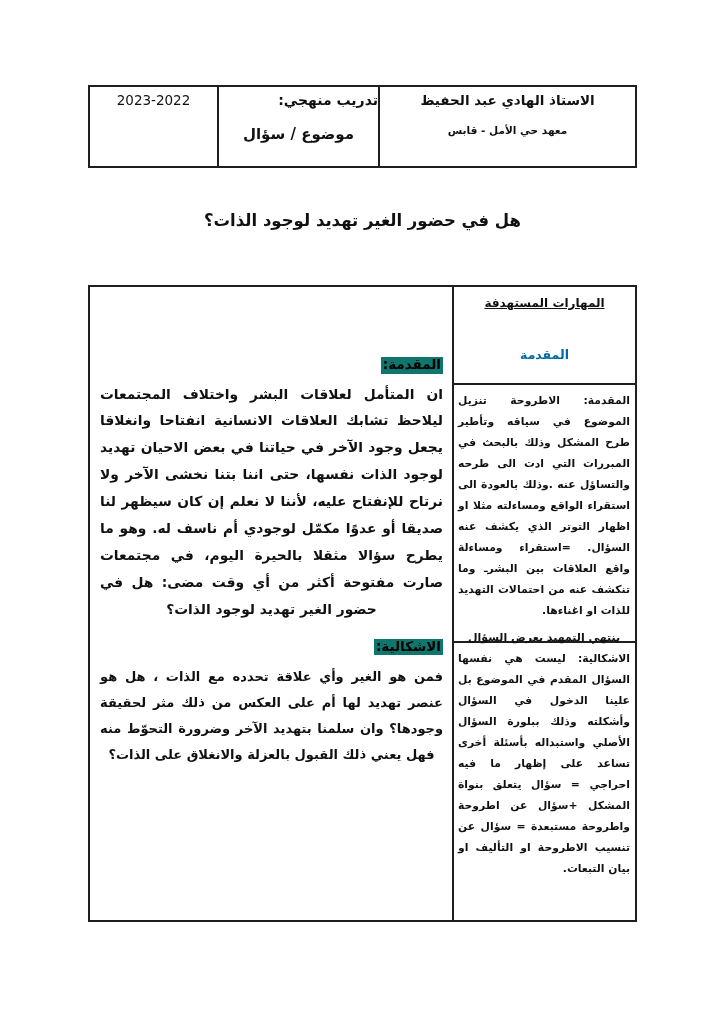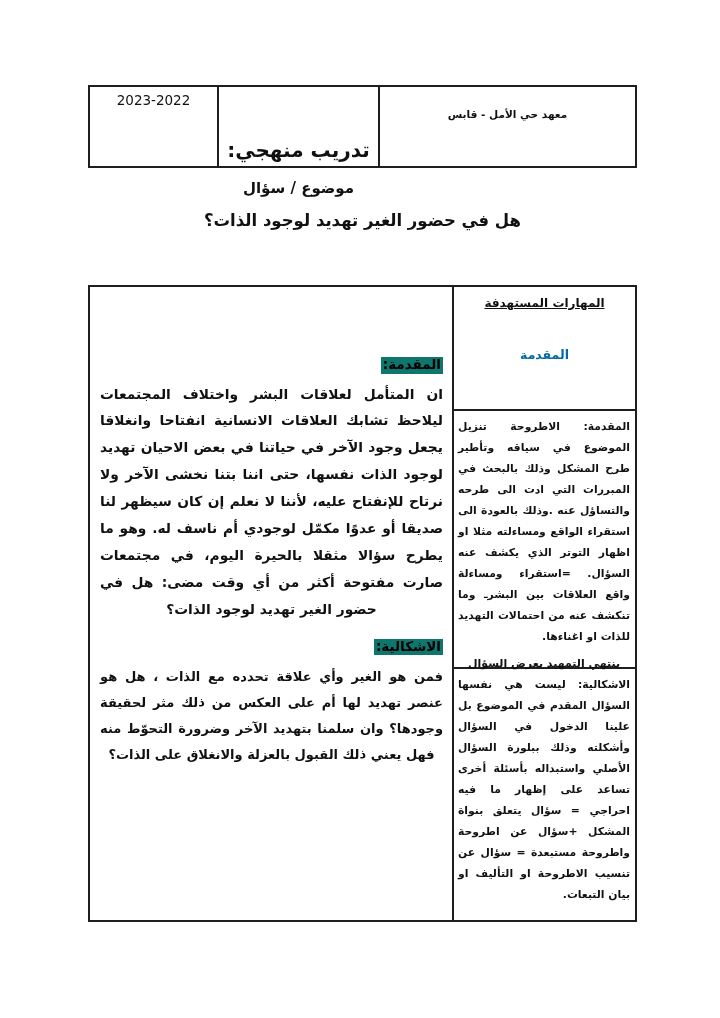--- a/index.html
+++ b/index.html
@@ -13,39 +13,39 @@
   
   .header-table {
     position:absolute; left:88px; top:85px; width:549px; height:83px;
     border:2px solid #1f1f1f; display:flex; direction:rtl; background:#fff;
   }
   .h-cell { height:100%; }
   .cell-teacher { width:257px; border-left:2px solid #1f1f1f; padding-top:5px; }
   .teacher-name { text-align:center; font-weight:bold; font-size:13.5px; }
   .institute    { text-align:center; font-weight:bold; font-size:10.5px; margin-top:16px; }
   .cell-training { width:161px; border-left:2px solid #1f1f1f; padding-top:5px; }
-  .training-type    { text-align:center; font-weight:bold; font-size:20px;margin-top:46px; }
+  .training-type    { text-align:right; font-weight:bold; font-size:14px; }
   .training-subject { text-align:center; font-weight:bold; font-size:15px; margin-top:17px; }
   .cell-year { flex:1; padding-top:5px; }
   .year { text-align:center; font-size:13.5px; direction:ltr; font-weight:500; }
 
   
   .doc-title {
     position:absolute; left:88px; top:211px; width:549px;
     text-align:center; font-weight:bold; font-size:16.5px; letter-spacing:0.2px;
   }
 
   
   .main-table {
     position:absolute; left:88px; top:285px; width:549px; height:637px;
     border:2px solid #1f1f1f; display:flex; direction:rtl; background:#fff;
   }
   
   .skills-col { width:183px; border-left:2px solid #1f1f1f; display:flex; flex-direction:column; }
-  .skills-row1 { height:124px; border-bottom:2px solid #1f1f1f; text-align:center; padding-top:5px; }
+  .skills-row1 { height:98px; border-bottom:2px solid #1f1f1f; text-align:center; padding-top:5px; }
   .skills-header { display:inline-block; font-weight:bold; font-size:12px; text-decoration:underline; }
   .intro-label-blue { font-weight:bold; font-size:12.5px; margin-top:36px; }
   .blue { color:#0369a1; }
   .skills-row2 { height:258px; border-bottom:2px solid #1f1f1f; padding:5px 5px 0 4px; }
   .skills-body { font-size:10.8px; font-weight:bold; text-align:justify; line-height:1.95; }
   .skills-intro-footer { text-align:center; font-size:11px; font-weight:bold; margin-top:9px; }
   .skills-row3 { height:31px; border-bottom:2px solid #1f1f1f; text-align:center; padding-top:4px; }
   .problem-label-blue { font-weight:bold; font-size:12.5px; }
   .skills-row4 { flex:1; padding:5px 5px 0 4px; }
 
@@ -62,20 +62,21 @@
     font-weight:bold; text-align:justify; text-align-last:center;
   }
   .essay-intro   { font-size:13.8px; line-height:1.95; margin-top:7px; }
   .essay-problem { font-size:13px;   line-height:2.0;  margin-top:9px; }
 </style>
 </head>
 <body>
 
 <div class="header-table">
   <div class="h-cell cell-teacher">
+    <div class="teacher-name">الاستاذ الهادي عبد الحفيظ</div>
     <div class="institute">معهد حي الأمل - قابس</div>
   </div>
   <div class="h-cell cell-training">
     <div class="training-type">تدريب منهجي:</div>
     <div class="training-subject">موضوع / سؤال</div>
   </div>
   <div class="h-cell cell-year">
     <div class="year">2023-2022</div>
   </div>
 </div>

